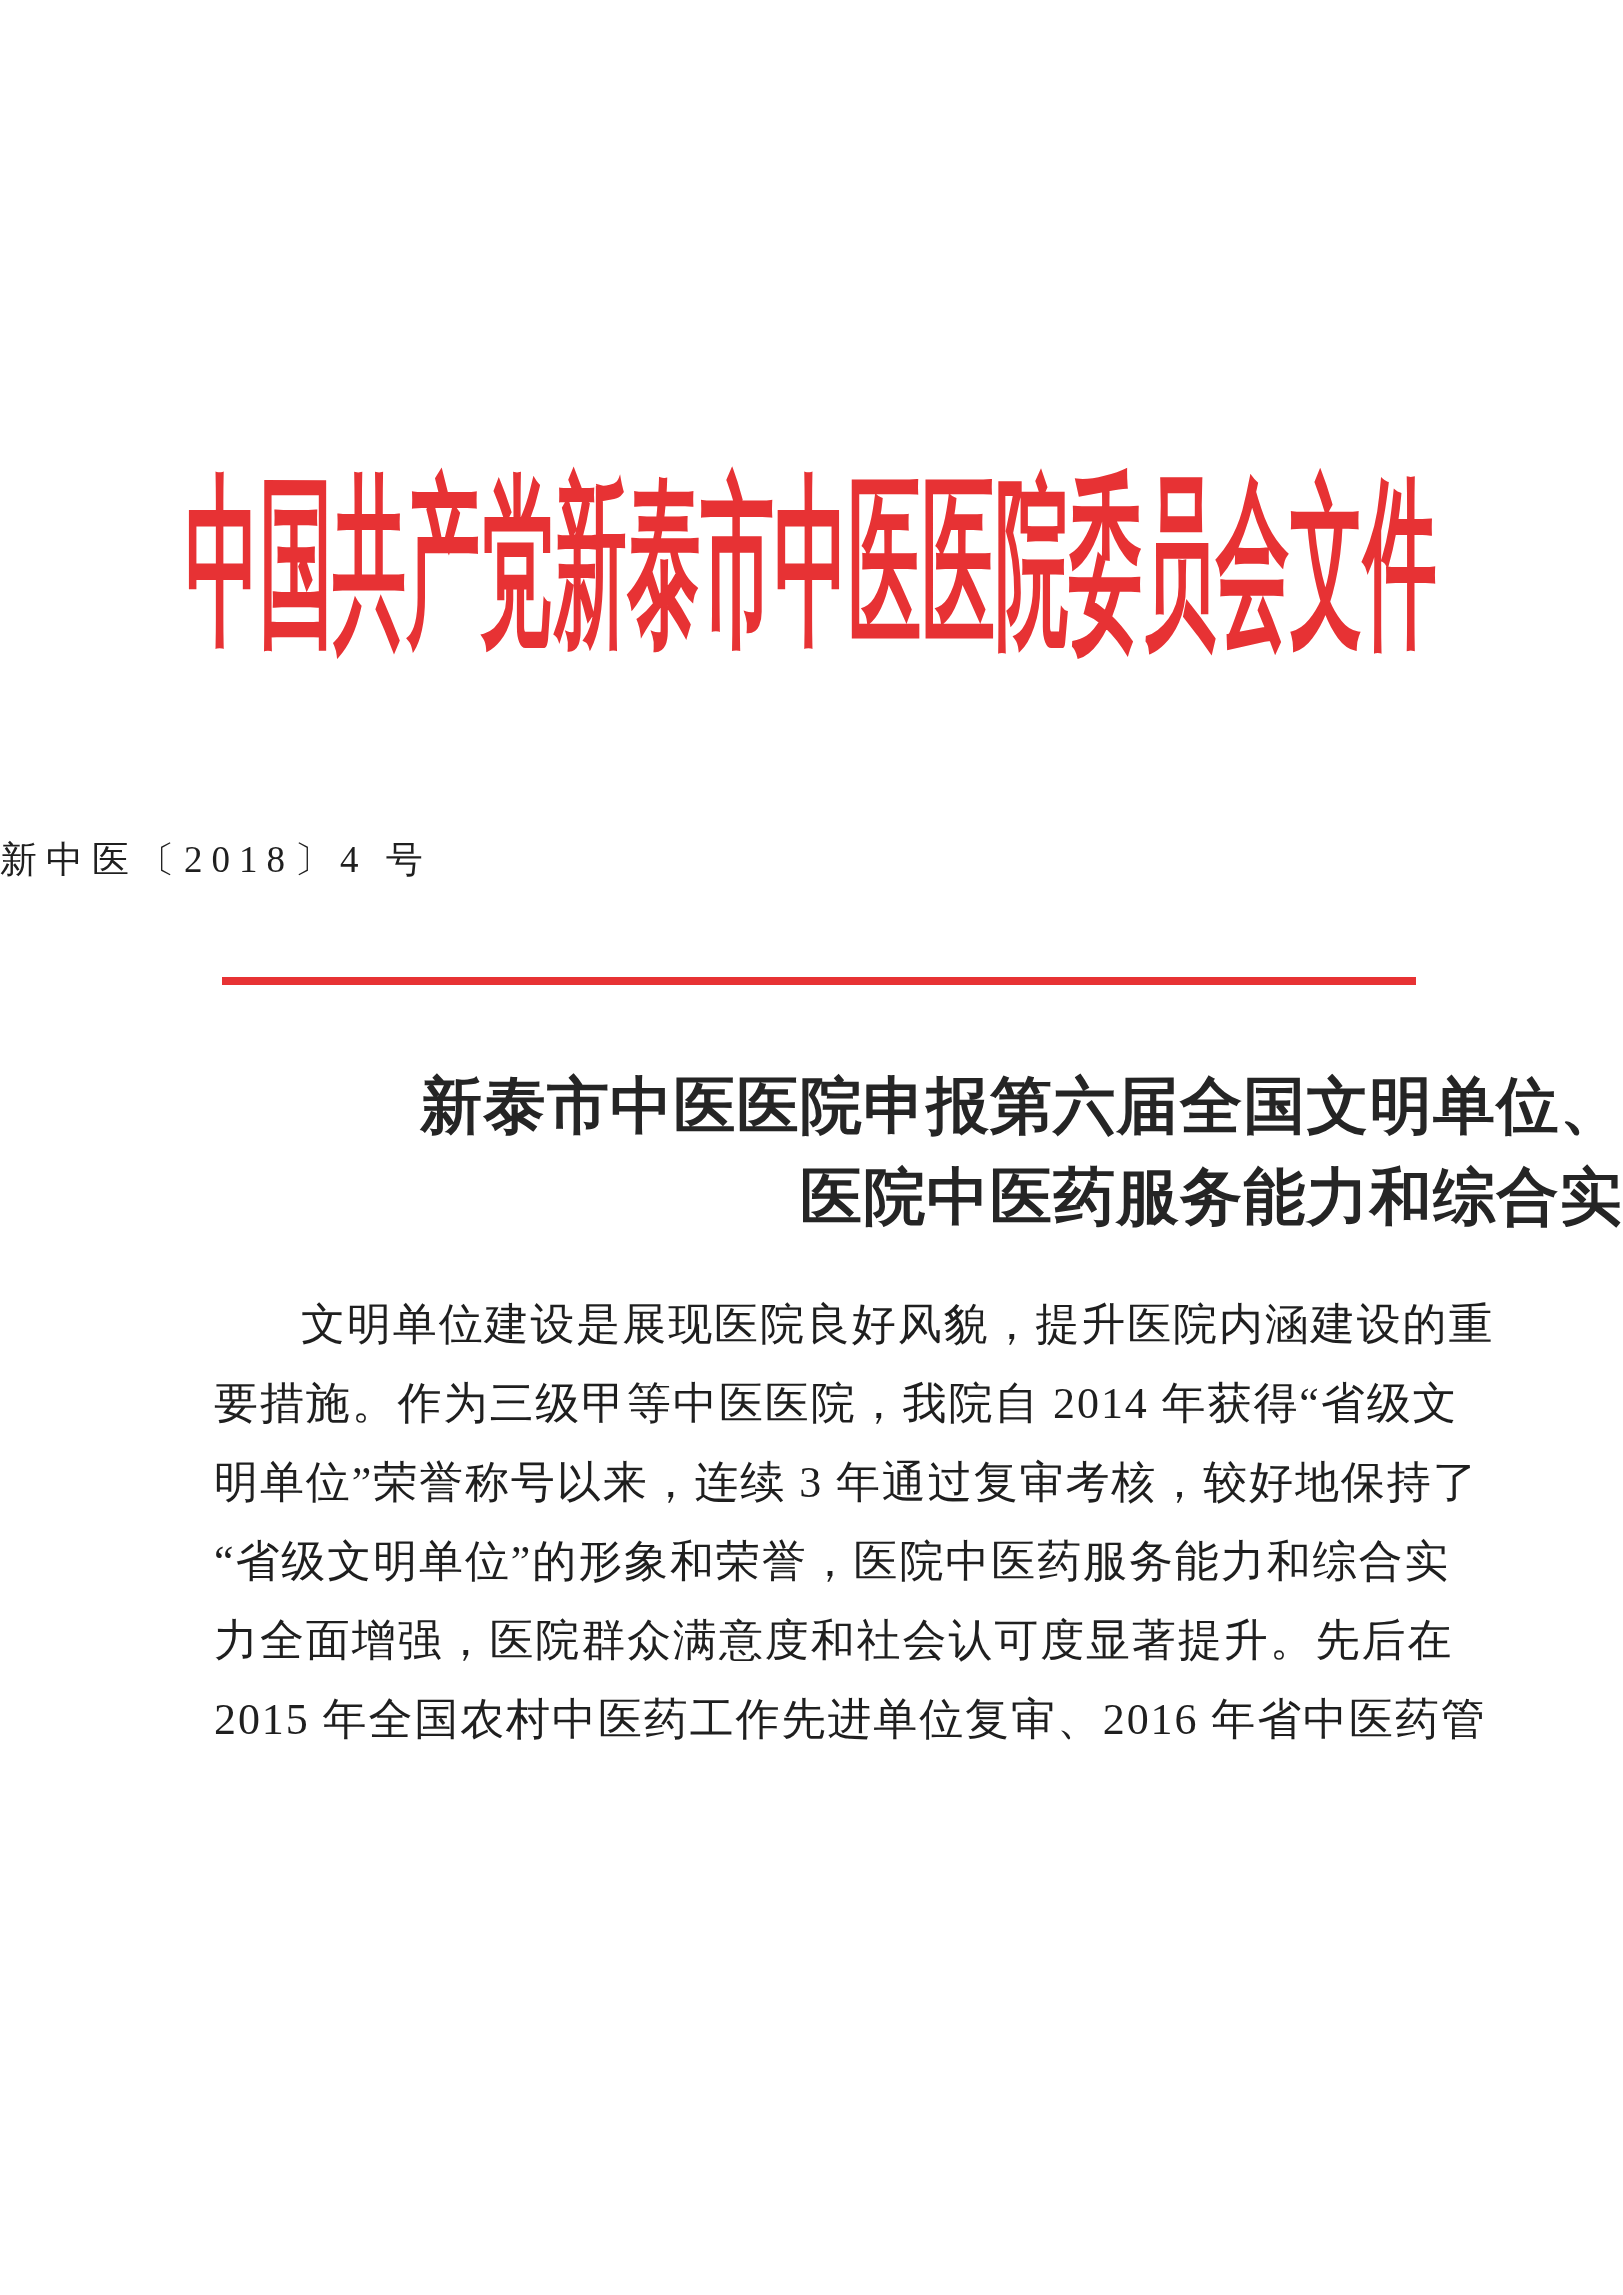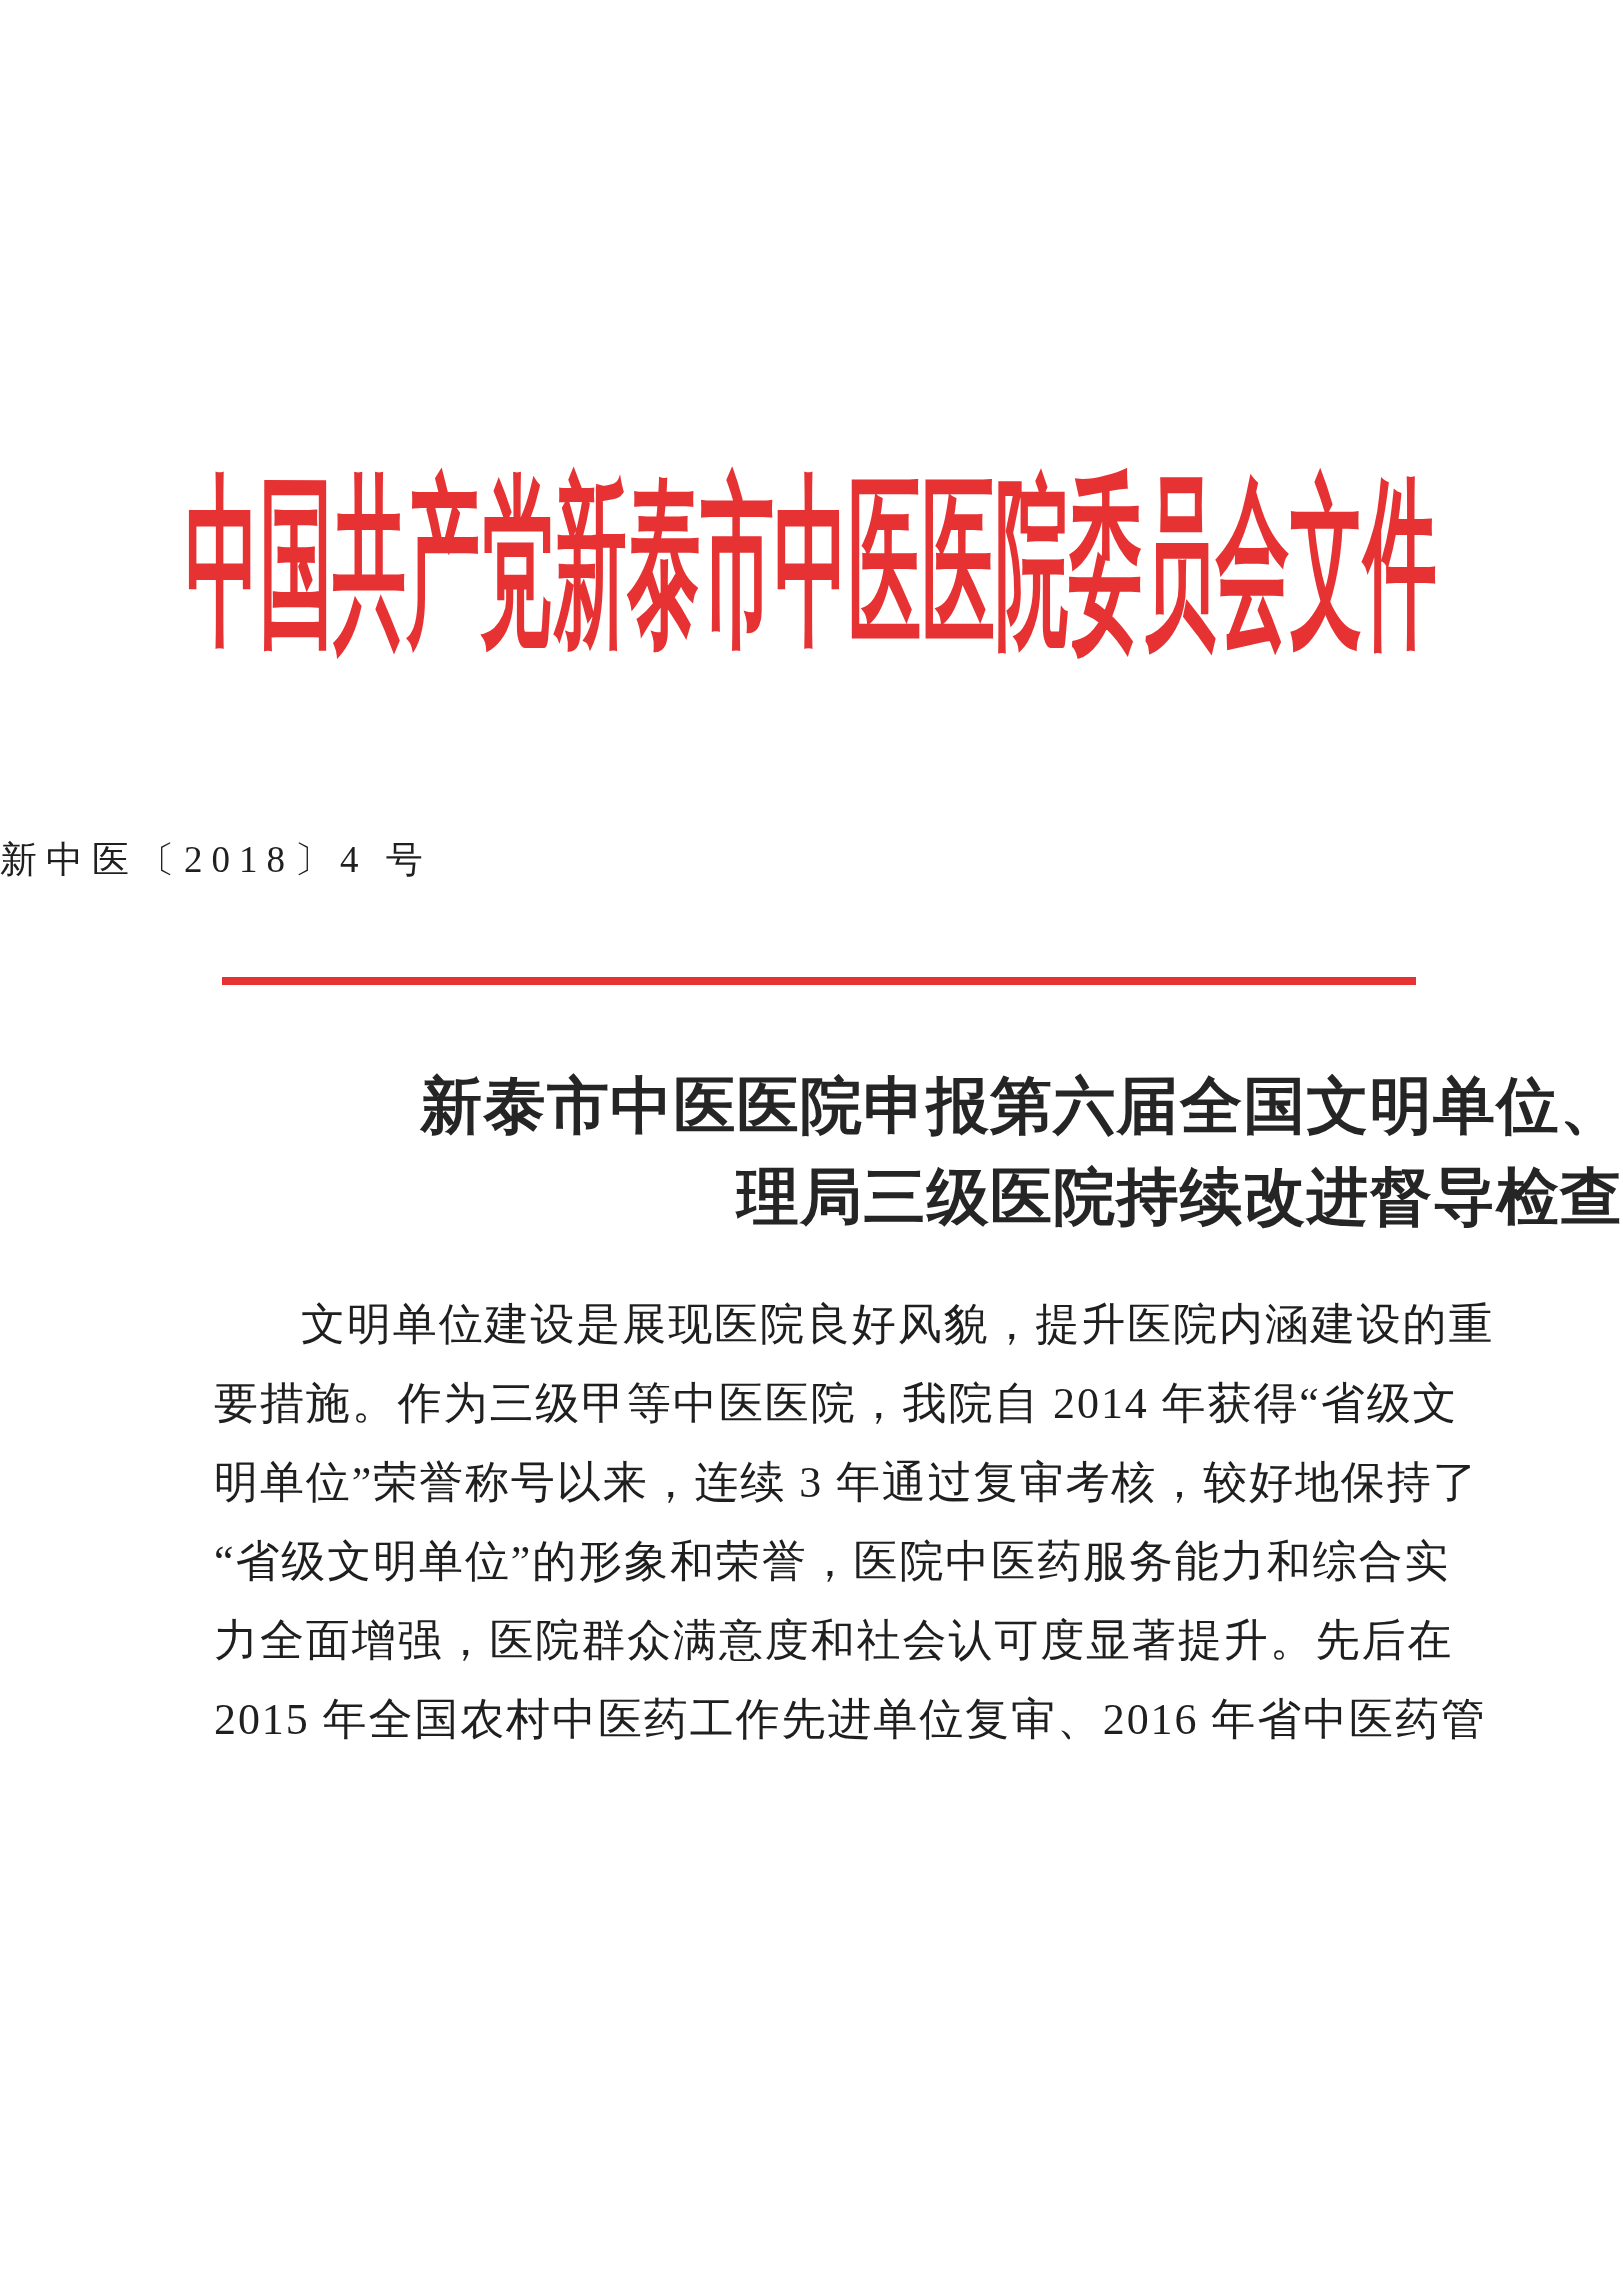--- a/index.html
+++ b/index.html
@@ -92,21 +92,21 @@
 <div class="page">
 
   <div class="org-title">中国共产党新泰市中医医院委员会文件</div>
 
   <div class="doc-number">新中医〔2018〕4 号</div>
 
   <div class="red-line"></div>
 
   <div class="doc-title">
     <div>新泰市中医医院申报第六届全国文明单位、</div>
-    <div>理局三级医院持续改进督导检查</div>
+    <div>医院中医药服务能力和综合实</div>
   </div>
 
   <div class="body-text">
     <div class="body-line indent">文明单位建设是展现医院良好风貌，提升医院内涵建设的重</div>
     <div class="body-line">要措施。作为三级甲等中医医院，我院自 2014 年获得“省级文</div>
     <div class="body-line">明单位”荣誉称号以来，连续 3 年通过复审考核，较好地保持了</div>
     <div class="body-line">“省级文明单位”的形象和荣誉，医院中医药服务能力和综合实</div>
     <div class="body-line">力全面增强，医院群众满意度和社会认可度显著提升。先后在</div>
     <div class="body-line">2015 年全国农村中医药工作先进单位复审、2016 年省中医药管</div>
   </div>

